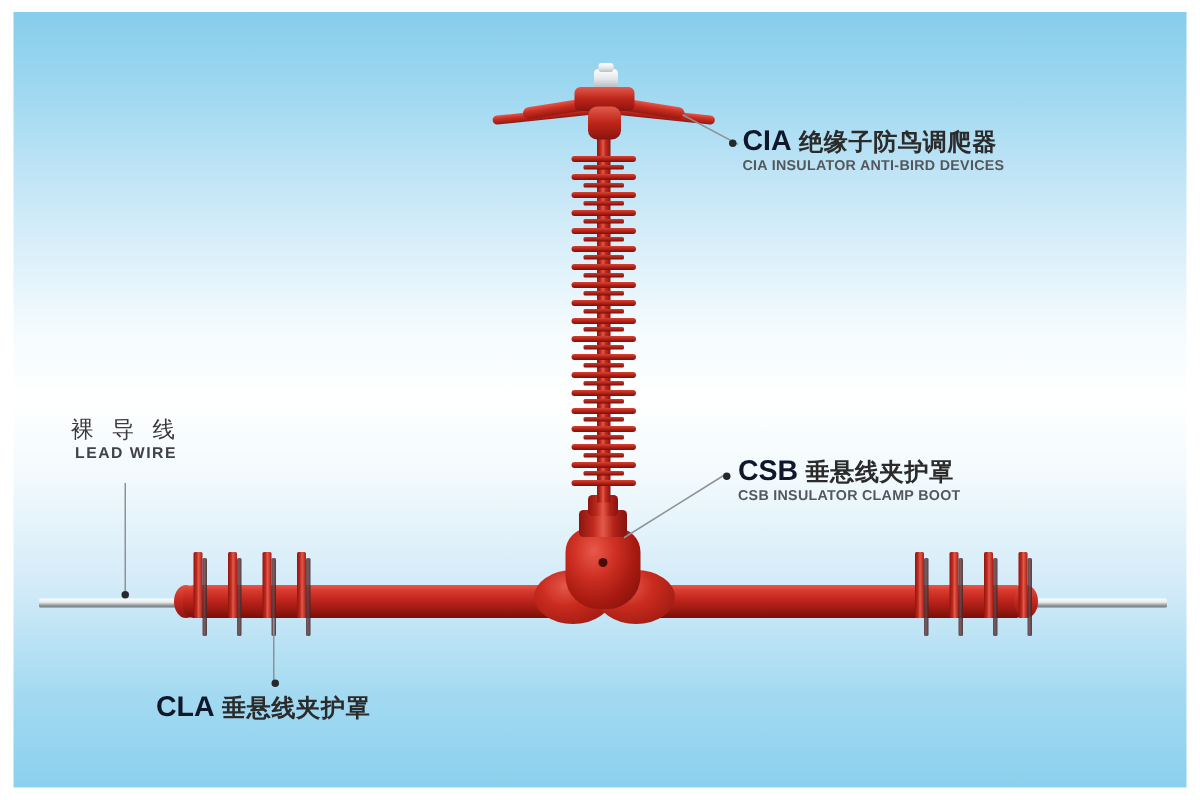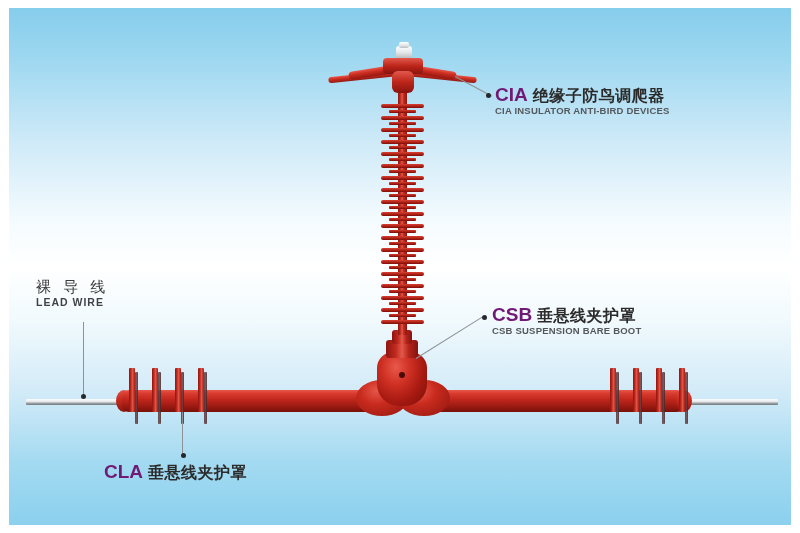--- a/index.html
+++ b/index.html
@@ -63,31 +63,31 @@
     font-size: 16px;
     font-weight: bold;
     color: #2b2b2b;
     line-height: 19px;
     letter-spacing: 0.5px;
   }
   .label .cn .code {
     font-size: 19px;
     font-weight: bold;
     letter-spacing: 0px;
-    color: #701a75;
+    color: #0f172a;
     margin-top: 36px;
   }
   .label .en {
     font-size: 9.5px;
     font-weight: bold;
     color: #54585c;
     line-height: 12px;
     letter-spacing: 0.2px;
   }
-  .label.center { text-align: left; }
+  .label.center { text-align: center; }
 
   .label.barewire .cn {
     font-size: 15px;
     letter-spacing: 4px;
     font-weight: normal;
     color: #3a3a3a;
   }
   .label.barewire .en {
     font-size: 10.5px;
     letter-spacing: 1px;
@@ -305,19 +305,19 @@
   </div>
 
 
   <div class="label" style="left:495px; top:85px;">
     <div class="cn"><span class="code">CIA</span> <span>绝缘子防鸟调爬器</span></div>
     <div class="en">CIA INSULATOR ANTI-BIRD DEVICES</div>
   </div>
 
   <div class="label" style="left:492px; top:305px;">
     <div class="cn"><span class="code">CSB</span> <span>垂悬线夹护罩</span></div>
-    <div class="en">CSB SUSPENSION BARE BOOT</div>
+    <div class="en">CSB INSULATOR CLAMP BOOT</div>
   </div>
 
   <div class="label" style="left:104px; top:462px;">
     <div class="cn"><span class="code">CLA</span> <span>垂悬线夹护罩</span></div>
   </div>
 </div>
 
 </body></html>

